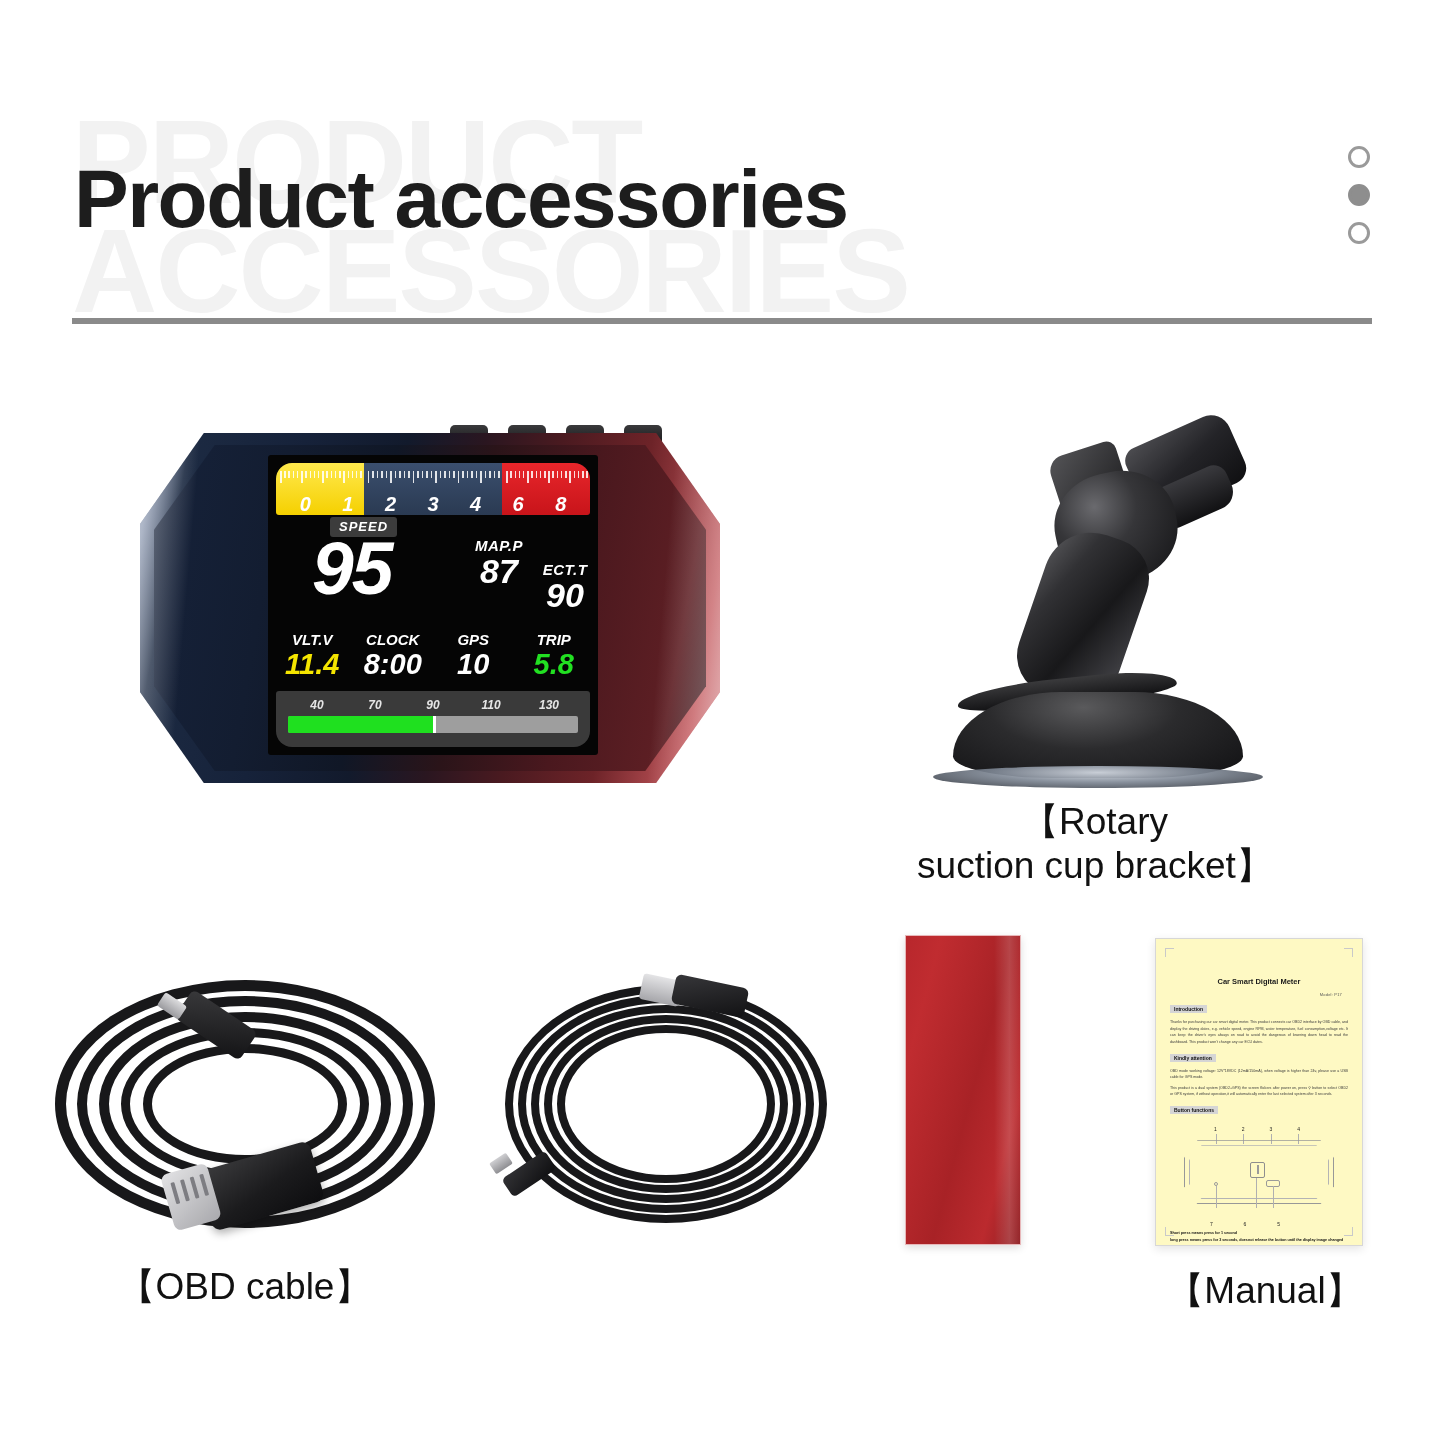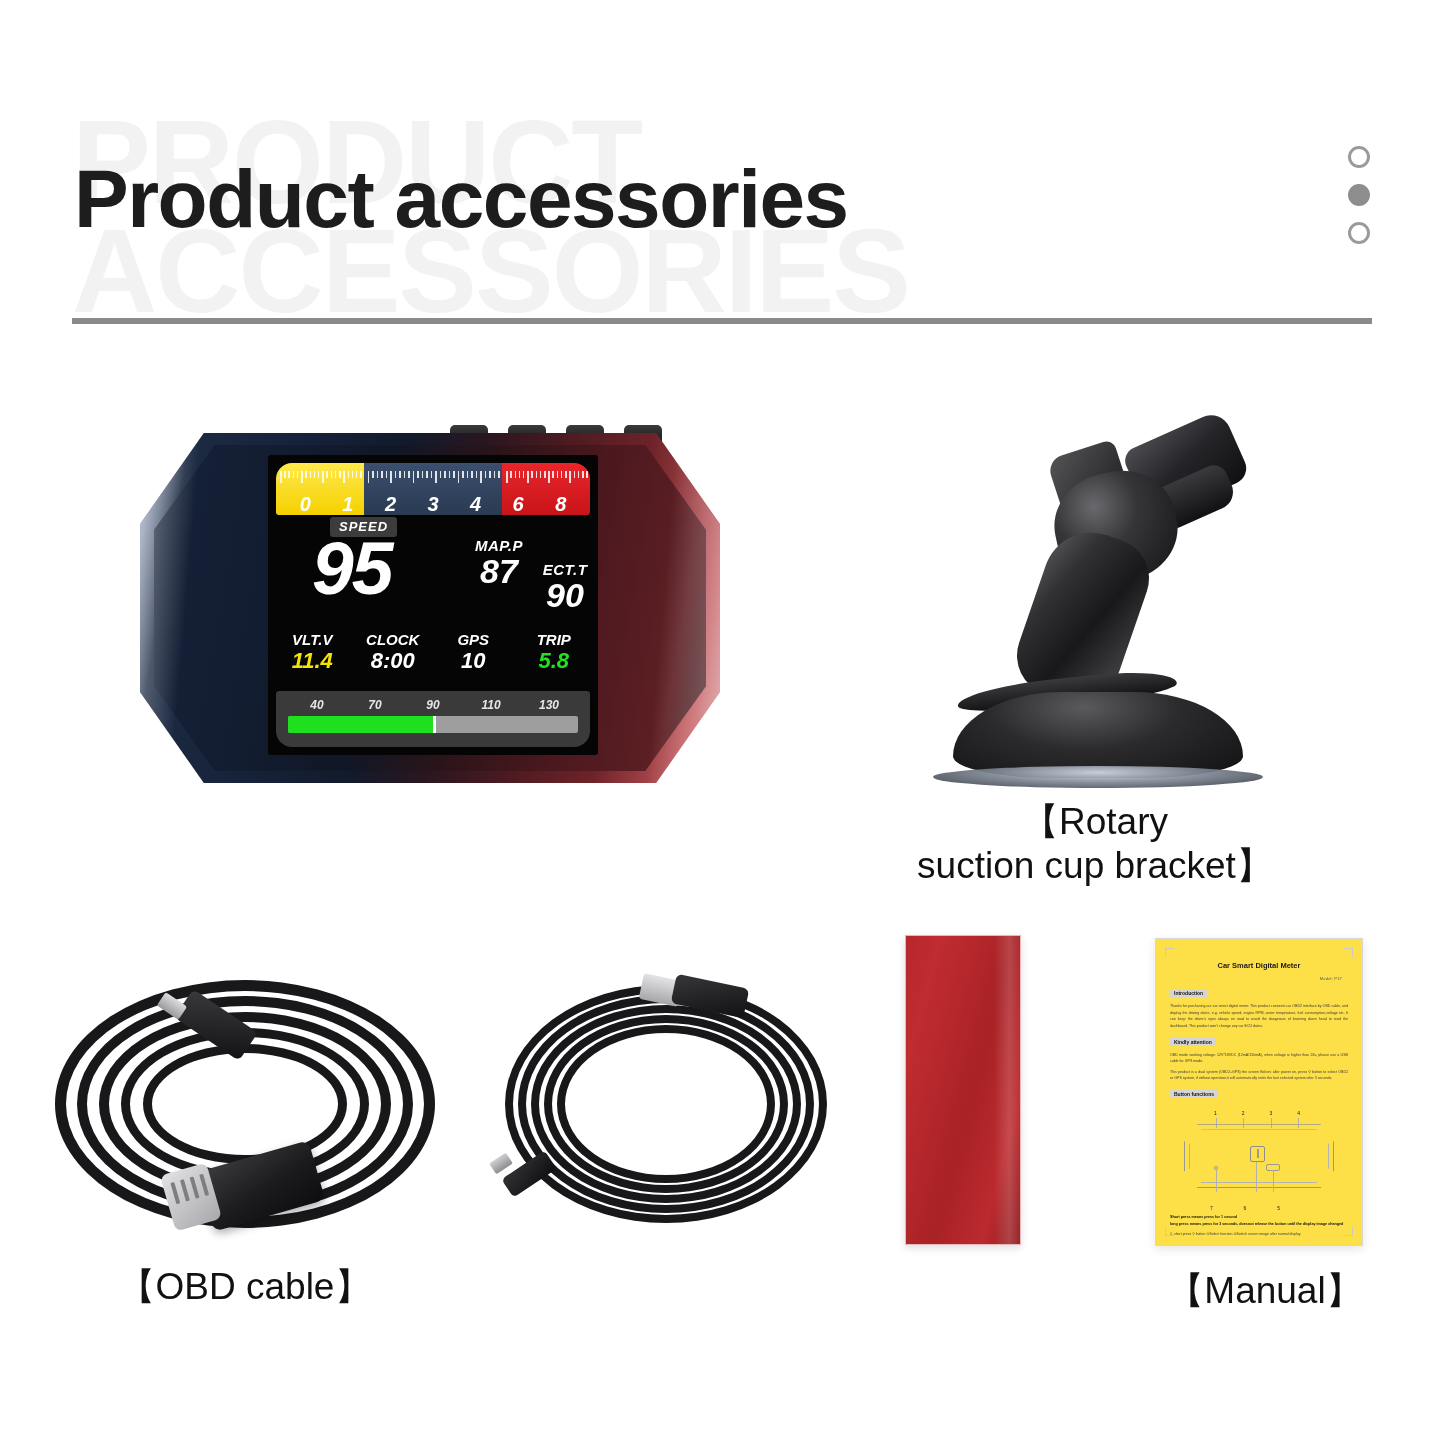--- a/index.html
+++ b/index.html
@@ -161,21 +161,21 @@
   .fld { position:absolute; color:#fff; font-style:italic; text-align:center; }
   .fld .lab { font-size:15px; font-weight:700; letter-spacing:0.5px; }
   .fld .val { font-size:34px; font-weight:700; line-height:1.05; }
 
   .f-map  { left:186px; top:82px; width:90px; }
   .f-ect  { left:252px; top:106px; width:90px; }
 
   .row4 { position:absolute; left:4px; right:4px; top:176px; display:flex; }
   .row4 .cell { flex:1; text-align:center; color:#fff; font-style:italic; }
   .row4 .lab { font-size:15px; font-weight:700; }
-  .row4 .val { font-size:22px; font-weight:700; line-height:1.15;font-style:italic; }
+  .row4 .val { font-size:29px; font-weight:700; line-height:1.15;font-style:italic; }
   .v-yellow { color:#f5e500 !important; }
   .v-green  { color:#22e022 !important; }
 
   .botbar {
     position:absolute; left:8px; right:8px; bottom:8px; height:56px;
     background:#3a3a3a;
     border-radius:3px 3px 16px 16px;
     padding:7px 12px 9px;
   }
   .bot-labels { display:flex; font-size:12px; font-style:italic; font-weight:700;
@@ -333,24 +333,24 @@
   }
   .mat-sheen {
     position:absolute; right:0; top:0; width:26px; height:100%;
     background:linear-gradient(90deg, rgba(255,255,255,0) 0%, rgba(255,255,255,0.16) 60%, rgba(255,255,255,0.04) 100%);
   }
 
   
   .manual {
     position:absolute; left:1155px; top:13px;
     width:208px; height:308px;
-    background:#fde047;
+    background:#fef9c3;
     border:1px solid #d7d7d7;
     box-shadow:0 3px 9px rgba(0,0,0,0.11);
-    padding:12px 14px 10px;
+    padding:28px 14px 10px;
     overflow:hidden;
   }
   .mn-corner { position:absolute; width:9px; height:9px; border:1px solid #c9c9c9; }
   .mn-corner.tl{left:9px;top:9px;border-right:0;border-bottom:0;}
   .mn-corner.tr{right:9px;top:9px;border-left:0;border-bottom:0;}
   .mn-corner.bl{left:9px;bottom:9px;border-right:0;border-top:0;}
   .mn-corner.br{right:9px;bottom:9px;border-left:0;border-top:0;}
 
   .mn-title { text-align:center; font-size:7.5px; font-weight:700; color:#1a1a1a; margin-top:10px; }
   .mn-model { text-align:right; font-size:4px; color:#555; margin-top:6px; padding-right:6px; letter-spacing:0.2px; }

